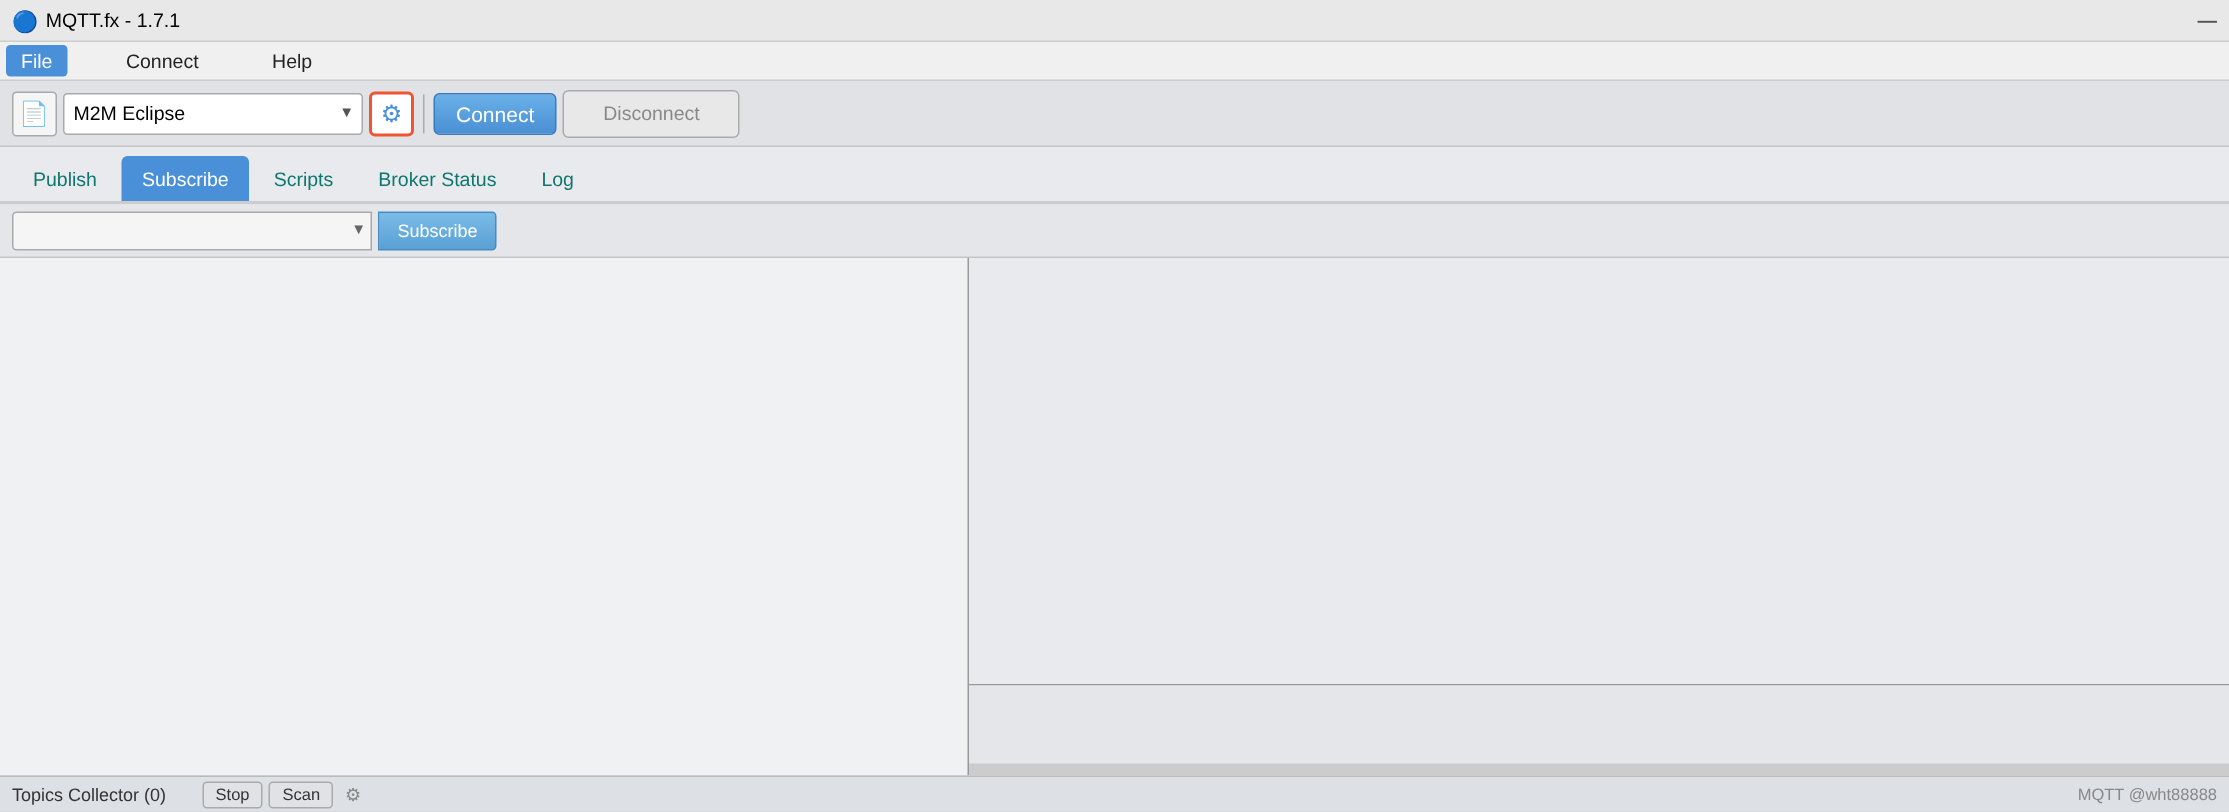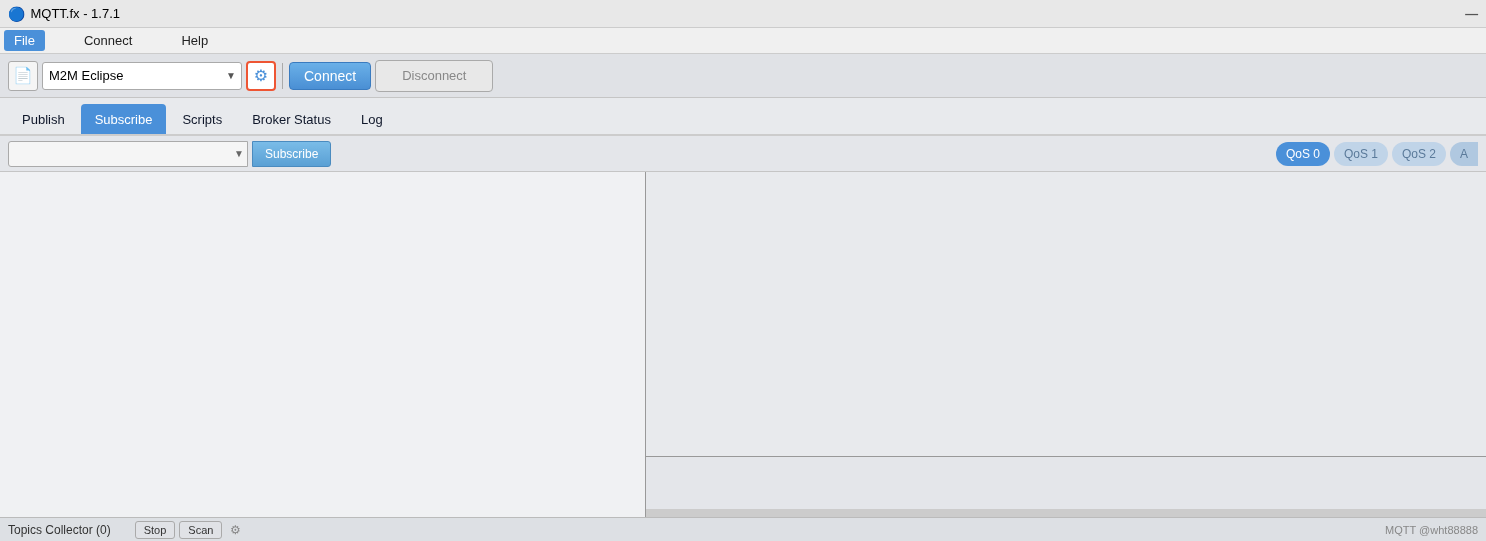--- a/index.html
+++ b/index.html
@@ -148,21 +148,21 @@
       height: 38px;
       display: flex;
       align-items: flex-end;
       padding: 0 8px;
       border-bottom: 2px solid #ccc;
     }
     .tab {
       padding: 6px 14px;
       cursor: pointer;
       font-size: 13px;
-      color: #0f172a;
+      color: #0f766e;
       border-radius: 4px 4px 0 0;
       margin-right: 2px;
       height: 30px;
       display: flex;
       align-items: center;
     }
     .tab.active {
       background: #4a90d9;
       color: white;
     }
@@ -358,26 +358,20 @@
   <div class="tab">Broker Status</div>
   <div class="tab">Log</div>
 </div>
 
 <div id="subscribe-area">
   <div class="topic-input-wrapper">
     <input type="text" class="topic-input" value="" style="">
     <span class="topic-input-arrow">▼</span>
   </div>
   <button class="subscribe-action-btn">Subscribe</button>
-  <div class="qos-buttons">
-    <button class="qos-btn active">QoS 0</button>
-    <button class="qos-btn inactive">QoS 1</button>
-    <button class="qos-btn inactive">QoS 2</button>
-    <button class="qos-btn partial">A</button>
-  </div>
 </div>
 
 <div id="content-area">
   <div id="left-pane"></div>
   <div id="right-pane">
     <div id="right-top"></div>
     <div id="right-bottom"></div>
   </div>
 </div>
 

